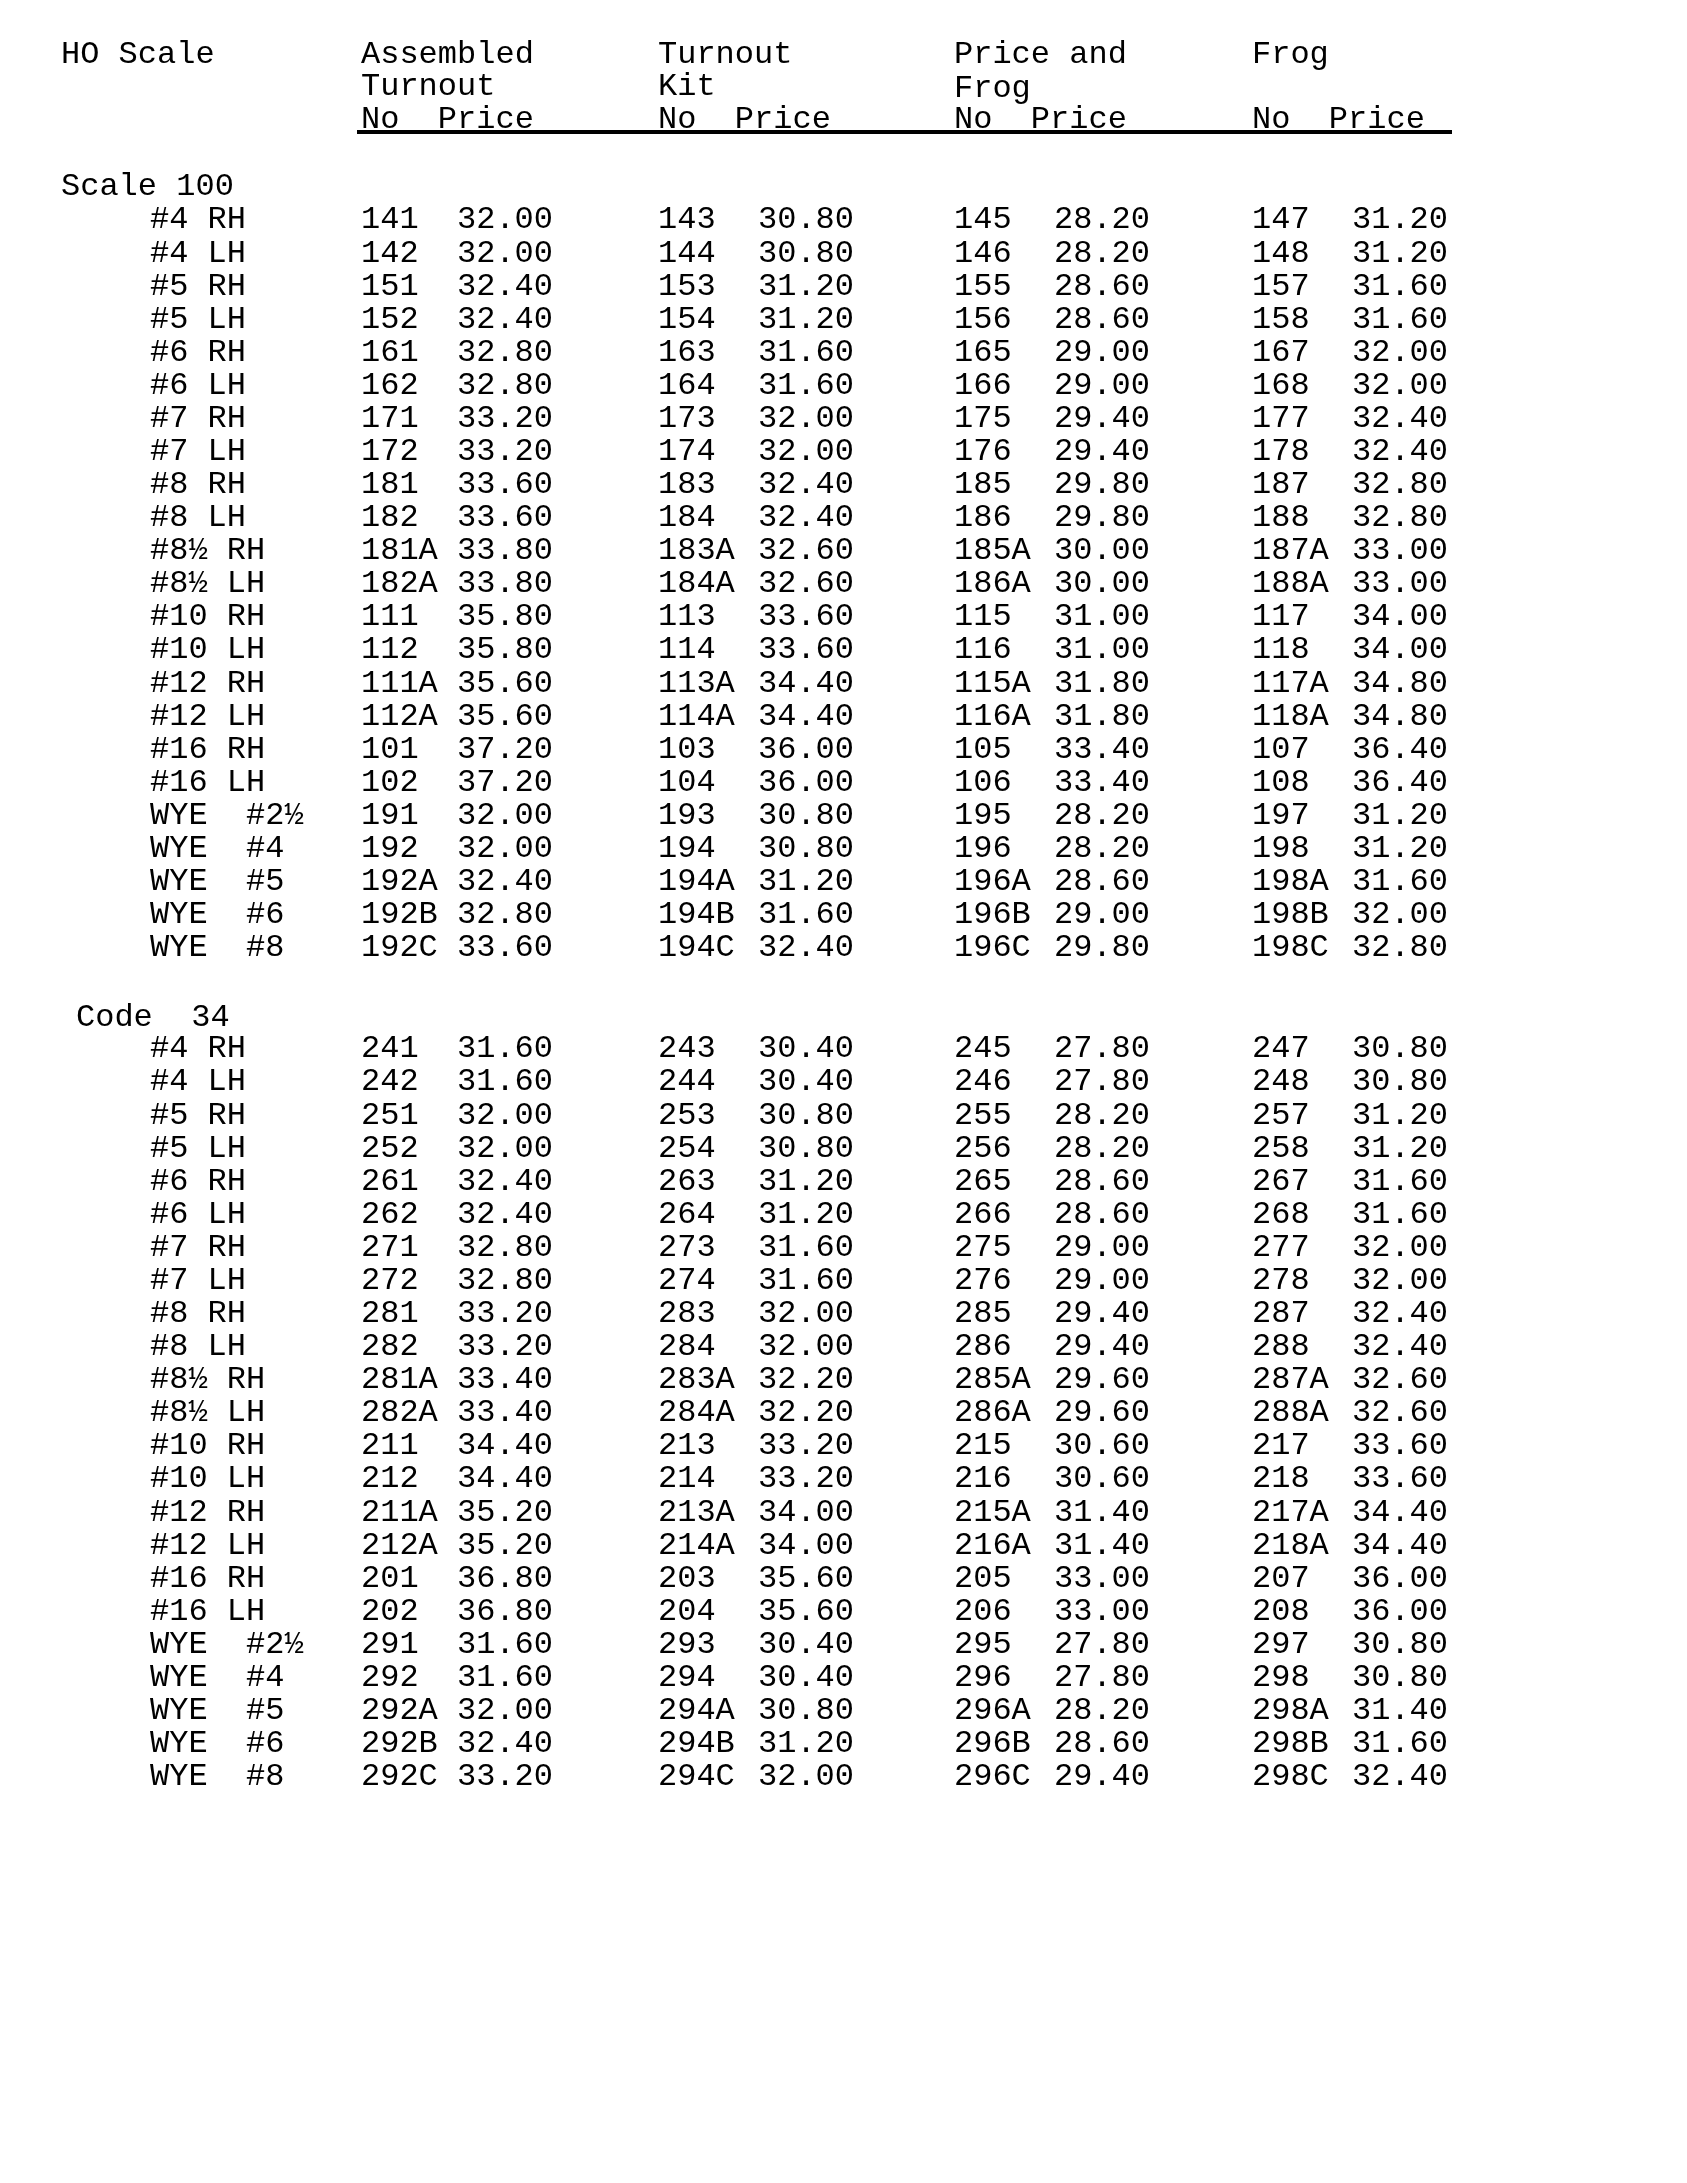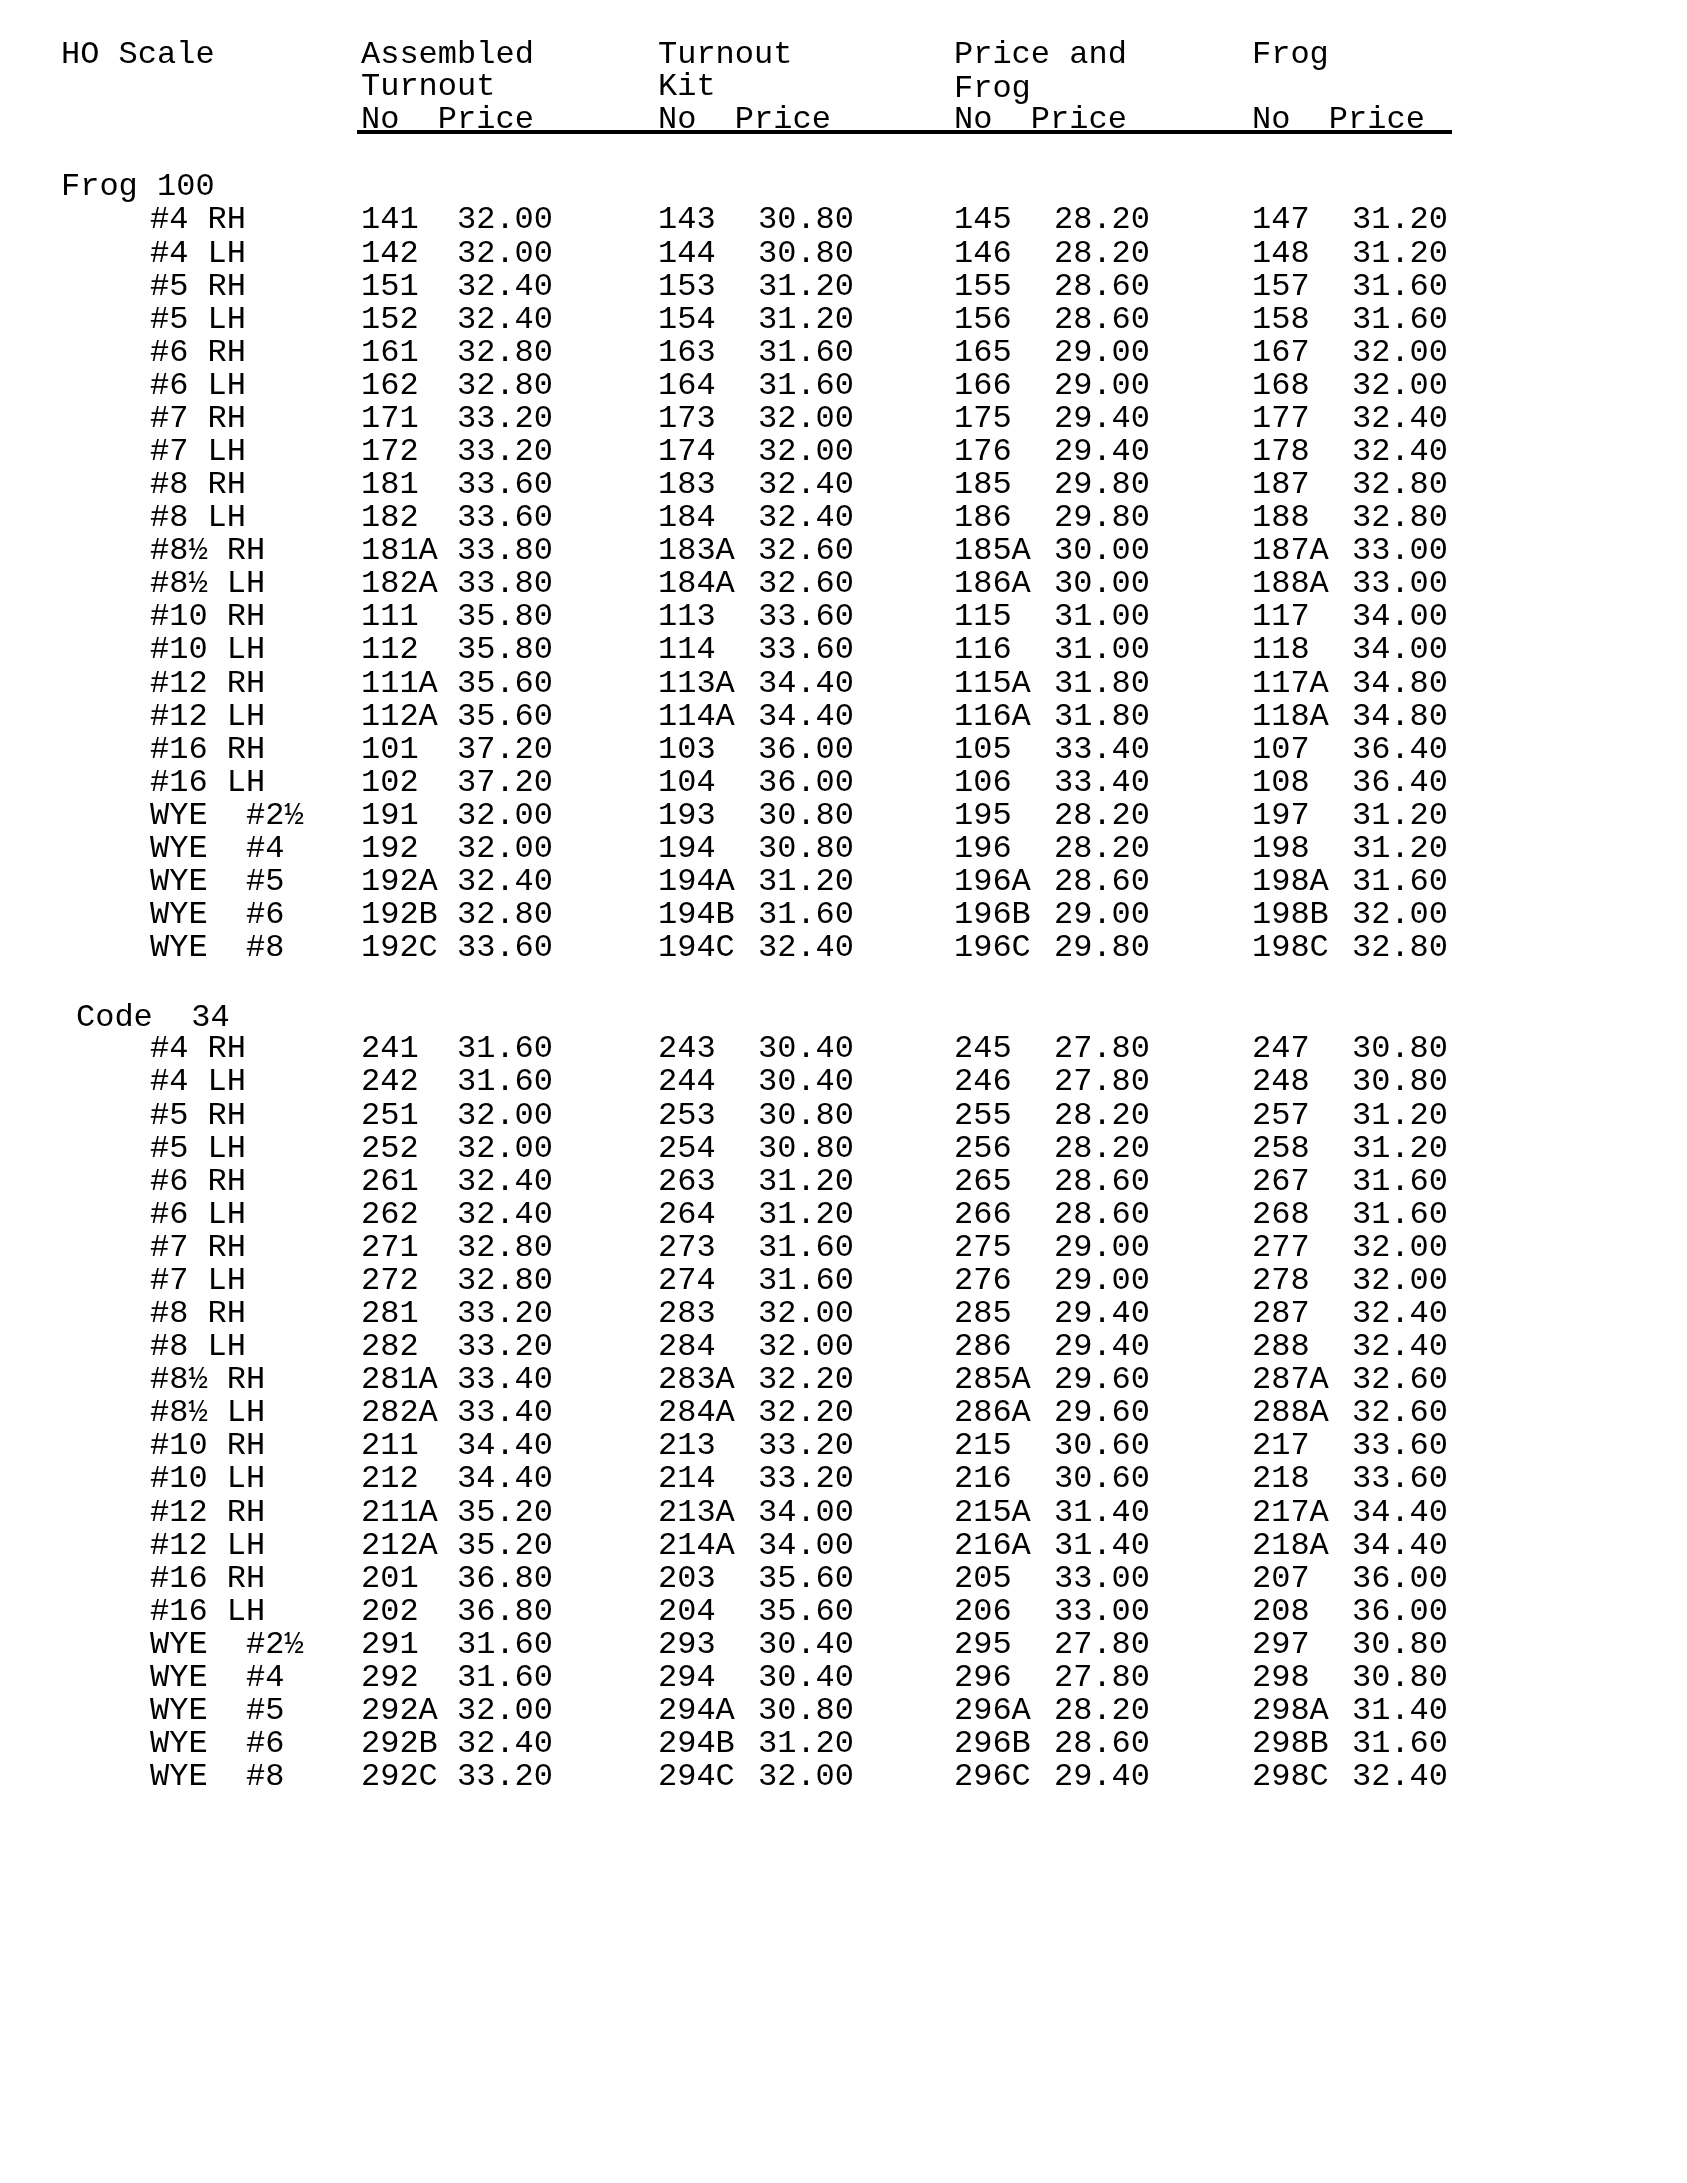--- a/index.html
+++ b/index.html
@@ -39,21 +39,21 @@
   <div class="abs" style="left:658px;  top:71px;">Kit</div>
   <div class="abs" style="left:954px; top:57px;margin-top:16px;">Frog</div>
 
   <div class="abs" style="left:361px;  top:104px;">No  Price</div>
   <div class="abs" style="left:658px;  top:104px;">No  Price</div>
   <div class="abs" style="left:954px; top:104px;">No  Price</div>
   <div class="abs" style="left:1252px; top:104px;">No  Price</div>
 
   <div class="rule" style="left:357px; top:130px; width:1095px;"></div>
 
-  <div class="abs" style="left:61px;  top:171px;">Frog 100</div>
+  <div class="abs" style="left:61px;  top:171px;">Scale 100</div>
   <div class="abs" style="left:76px; top:1002px;">Code  34</div>
 
   <div id="section-rows-0">
       <div class="row abs" style="left: 0px; top: 204px; width: 1687px; height: 33px;"><span style="left: 150px;">#4 RH</span><span style="left: 361px;">141</span><span style="left: 457px;">32.00</span><span style="left: 658px;">143</span><span style="left: 758px;">30.80</span><span style="left: 954px;">145</span><span style="left: 1054px;">28.20</span><span style="left: 1252px;">147</span><span style="left: 1352px;">31.20</span></div>
       <div class="row abs" style="left: 0px; top: 238px; width: 1687px; height: 33px;"><span style="left: 150px;">#4 LH</span><span style="left: 361px;">142</span><span style="left: 457px;">32.00</span><span style="left: 658px;">144</span><span style="left: 758px;">30.80</span><span style="left: 954px;">146</span><span style="left: 1054px;">28.20</span><span style="left: 1252px;">148</span><span style="left: 1352px;">31.20</span></div>
       <div class="row abs" style="left: 0px; top: 271px; width: 1687px; height: 33px;"><span style="left: 150px;">#5 RH</span><span style="left: 361px;">151</span><span style="left: 457px;">32.40</span><span style="left: 658px;">153</span><span style="left: 758px;">31.20</span><span style="left: 954px;">155</span><span style="left: 1054px;">28.60</span><span style="left: 1252px;">157</span><span style="left: 1352px;">31.60</span></div>
       <div class="row abs" style="left: 0px; top: 304px; width: 1687px; height: 33px;"><span style="left: 150px;">#5 LH</span><span style="left: 361px;">152</span><span style="left: 457px;">32.40</span><span style="left: 658px;">154</span><span style="left: 758px;">31.20</span><span style="left: 954px;">156</span><span style="left: 1054px;">28.60</span><span style="left: 1252px;">158</span><span style="left: 1352px;">31.60</span></div>
       <div class="row abs" style="left: 0px; top: 337px; width: 1687px; height: 33px;"><span style="left: 150px;">#6 RH</span><span style="left: 361px;">161</span><span style="left: 457px;">32.80</span><span style="left: 658px;">163</span><span style="left: 758px;">31.60</span><span style="left: 954px;">165</span><span style="left: 1054px;">29.00</span><span style="left: 1252px;">167</span><span style="left: 1352px;">32.00</span></div>
       <div class="row abs" style="left: 0px; top: 370px; width: 1687px; height: 33px;"><span style="left: 150px;">#6 LH</span><span style="left: 361px;">162</span><span style="left: 457px;">32.80</span><span style="left: 658px;">164</span><span style="left: 758px;">31.60</span><span style="left: 954px;">166</span><span style="left: 1054px;">29.00</span><span style="left: 1252px;">168</span><span style="left: 1352px;">32.00</span></div>
       <div class="row abs" style="left: 0px; top: 403px; width: 1687px; height: 33px;"><span style="left: 150px;">#7 RH</span><span style="left: 361px;">171</span><span style="left: 457px;">33.20</span><span style="left: 658px;">173</span><span style="left: 758px;">32.00</span><span style="left: 954px;">175</span><span style="left: 1054px;">29.40</span><span style="left: 1252px;">177</span><span style="left: 1352px;">32.40</span></div>

